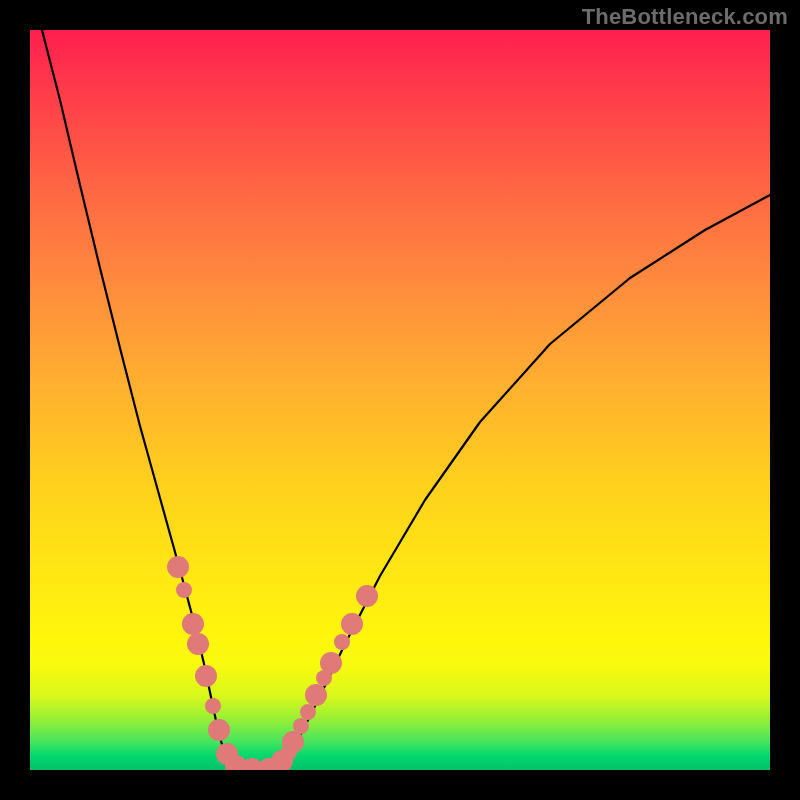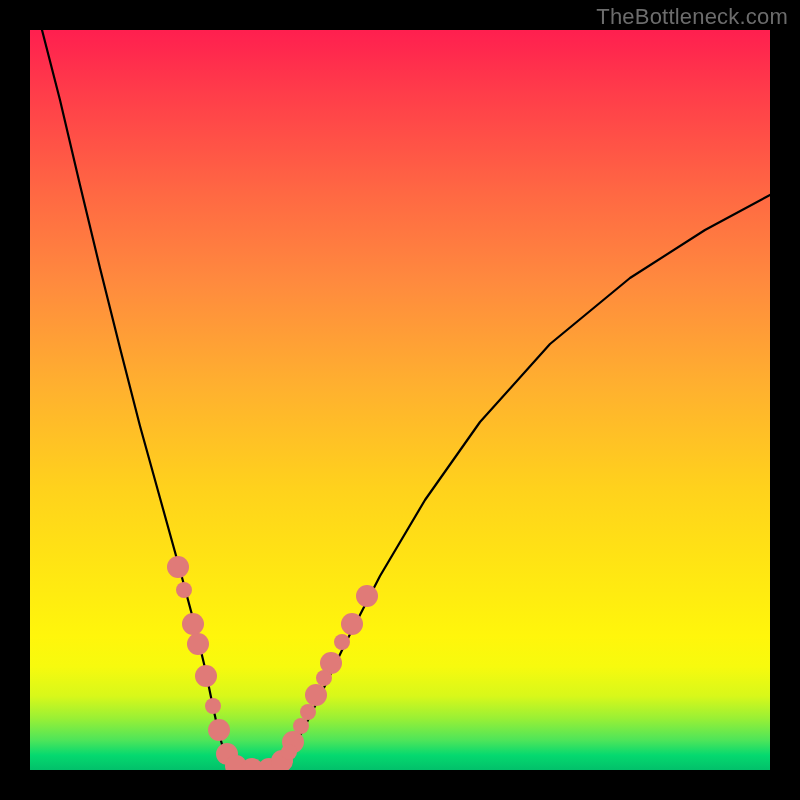--- a/index.html
+++ b/index.html
@@ -34,21 +34,21 @@
       #05d96f 98%,
       #02c06a 100%
     );
   }
   .watermark {
     position: absolute;
     top: 4px;
     right: 12px;
     color: #6c6c6c;
     font-size: 22px;
-    font-weight: 400;
+    font-weight: 700;
     letter-spacing: 0.2px;
     user-select: none;
   }
   svg {
     position: absolute;
     left: 0;
     top: 0;
   }
 </style>
 </head>

